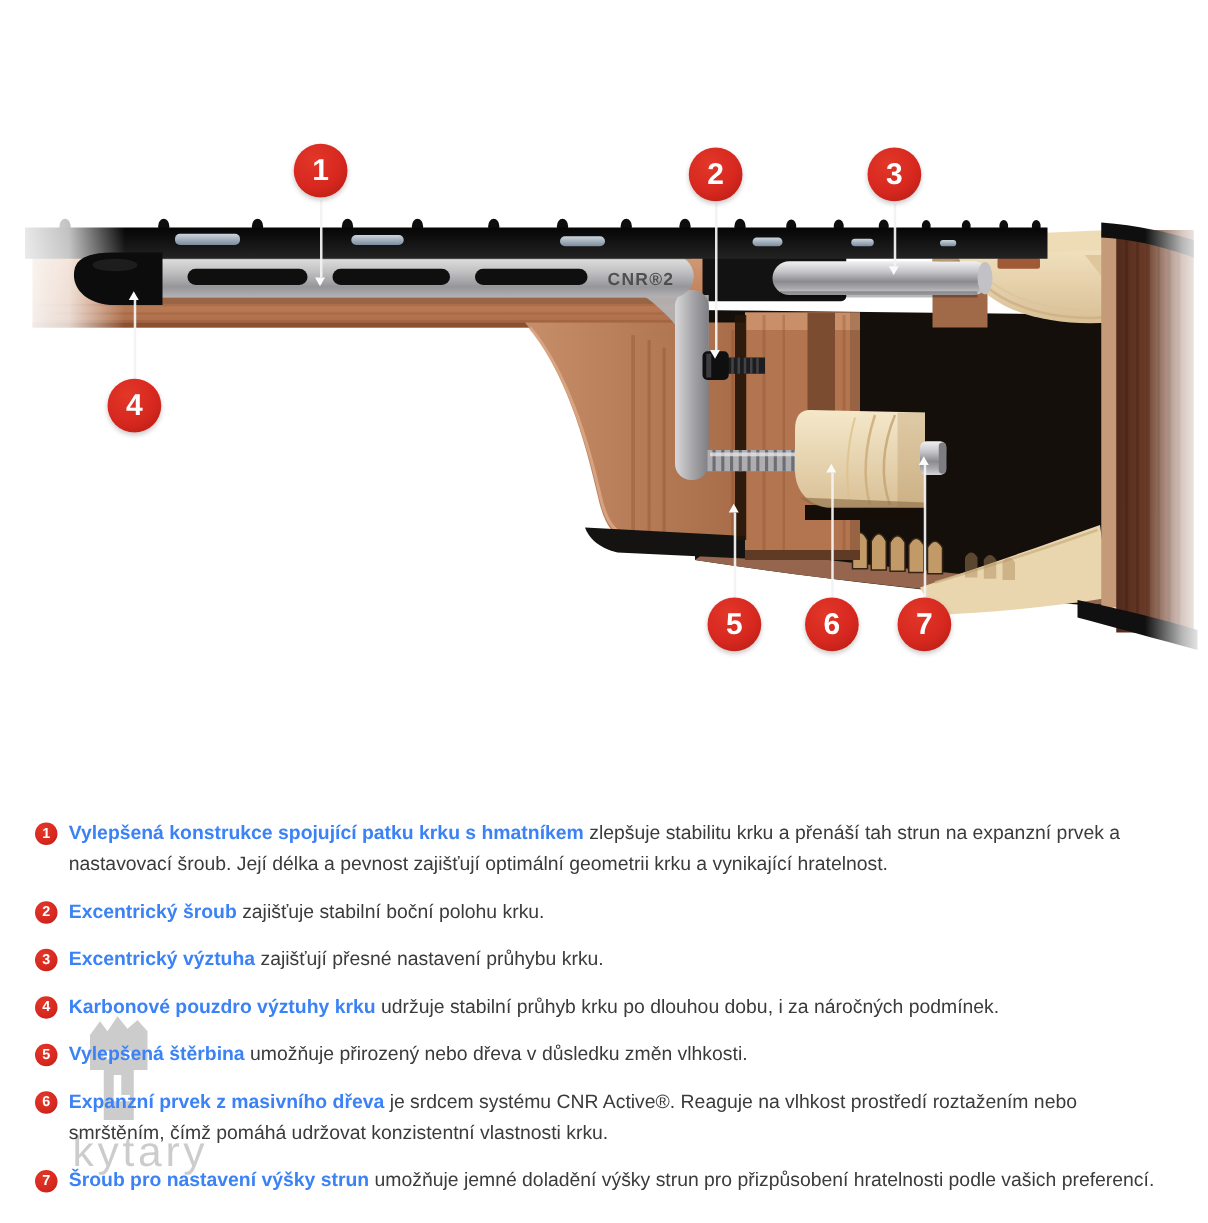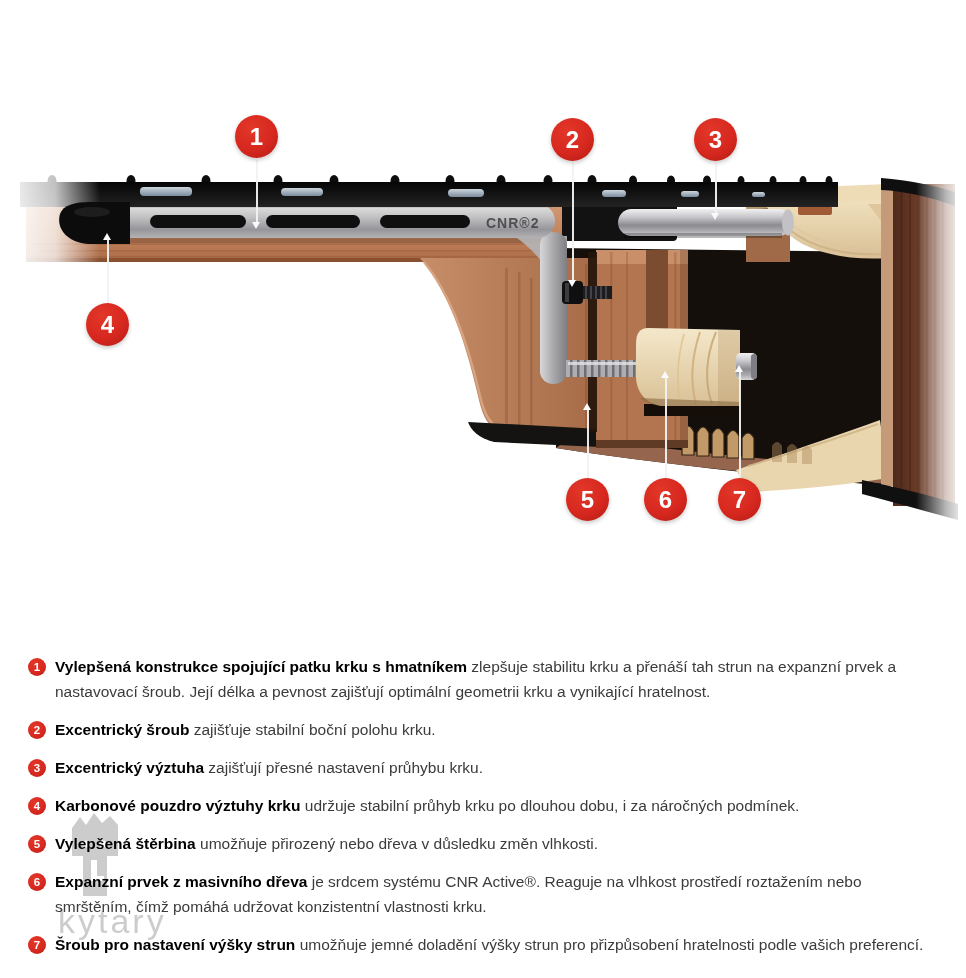--- a/index.html
+++ b/index.html
@@ -24,21 +24,21 @@
   .arr.down{border-left:4.5px solid transparent;border-right:4.5px solid transparent;border-top:7px solid #fafafa;}
   .arr.up{border-left:4.5px solid transparent;border-right:4.5px solid transparent;border-bottom:7px solid #fafafa;}
 
   
   .legend{position:absolute;left:28px;top:654px;width:912px;z-index:2;}
   .legend-item{display:flex;gap:9px;margin-bottom:13px;
     font-size:15.5px;line-height:25px;color:var(--text,#3b3b3b);}
   .legend-num{flex:0 0 auto;width:18px;height:18px;margin-top:3.5px;border-radius:50%;
     background:radial-gradient(circle at 38% 30%, #e23729 0%, var(--accent,#d7281f) 60%, #b01b13 100%);
     color:#fff;font-size:11.5px;font-weight:bold;line-height:18px;text-align:center;}
-  .legend-text .lead{font-weight:bold;color:#000000;}
+  .legend-text .lead{font-weight:bold;color:#3b82f6;}
 
   
   .watermark{position:absolute;left:58px;top:812px;z-index:1;opacity:.5;color:var(--watermark,#9b9b9b);}
   .watermark .wm-word{font-size:34px;letter-spacing:3px;margin-top:2px;color:var(--watermark,#9b9b9b);}
 </style>
 </head>
 <body>
 
 <div class="diagram">
 <svg width="966" height="560" viewBox="0 0 966 560" xmlns="http://www.w3.org/2000/svg">

